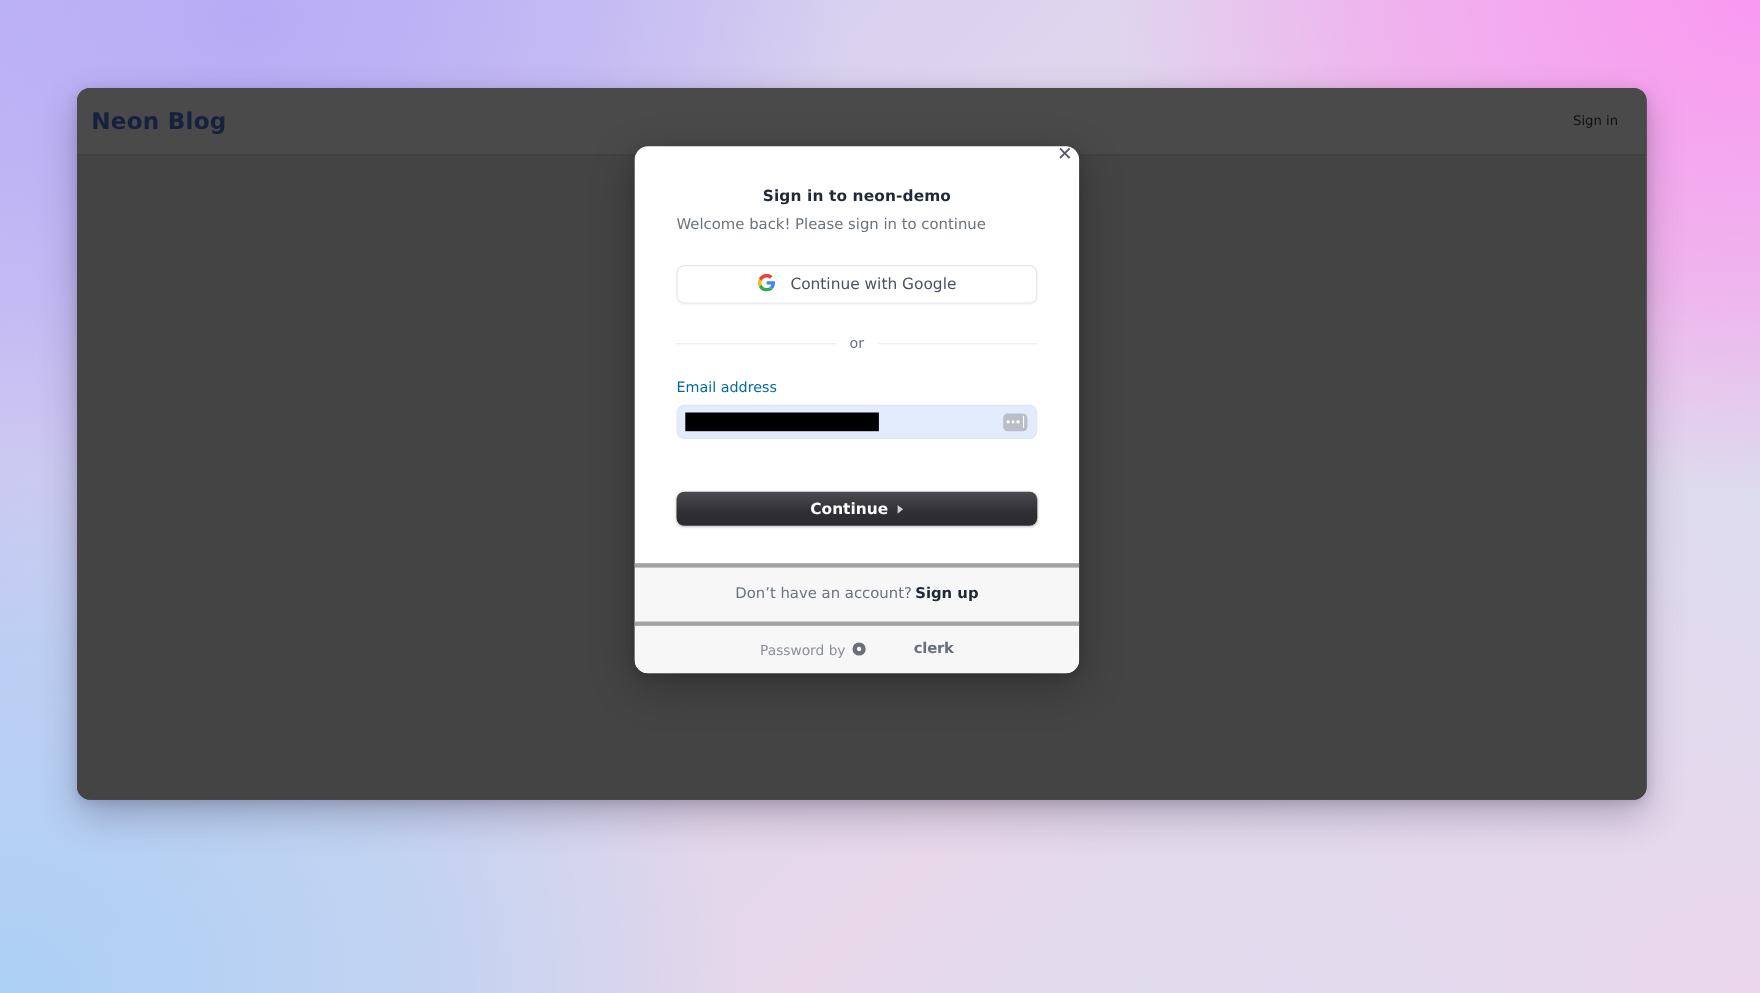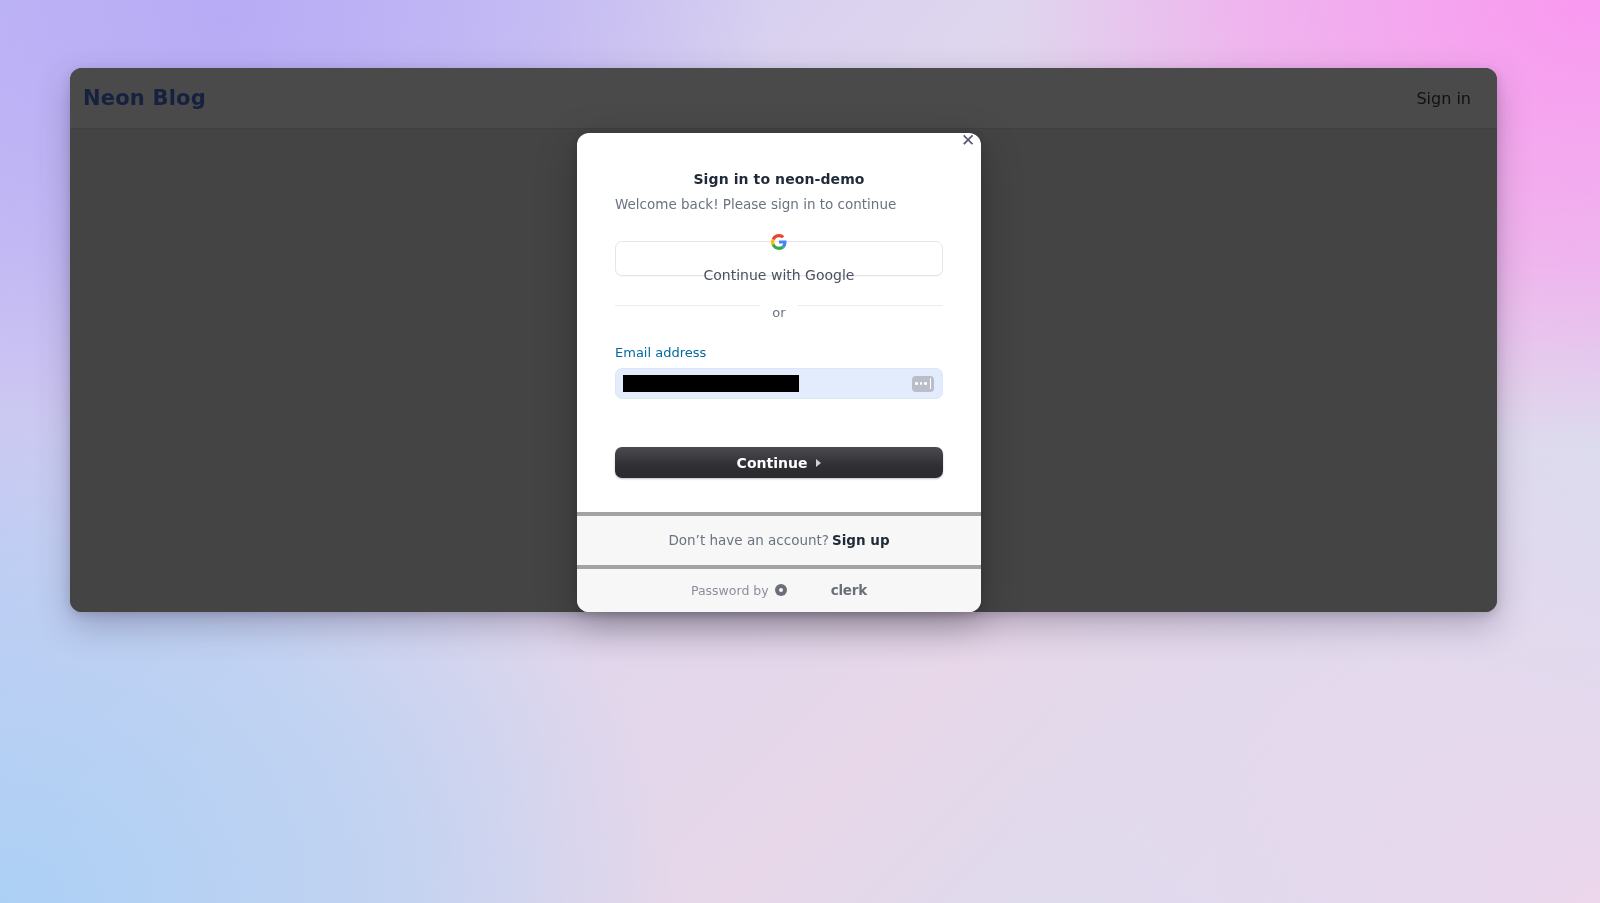--- a/index.html
+++ b/index.html
@@ -20,23 +20,23 @@
       radial-gradient(ellipse 900px 700px at 0% 100%,   rgba(171,208,245,0.98) 0%, rgba(171,208,245,0.55) 45%, rgba(171,208,245,0) 75%),
       radial-gradient(ellipse 700px 560px at 14% 2%,    rgba(183,170,246,0.95) 0%, rgba(183,170,246,0.45) 48%, rgba(183,170,246,0) 78%),
       radial-gradient(ellipse 760px 600px at 100% 100%, rgba(238,214,236,0.95) 0%, rgba(238,214,236,0.45) 48%, rgba(238,214,236,0) 80%),
       linear-gradient(135deg, #c3bdf4 0%, #ded6ee 40%, #e7d7e9 65%, #cfe0f3 100%);
   }
 
   
   #app-window {
     position: absolute;
     left: 70px;
-    top: 68px;
+    top: 80px;
     width: 1427px;
-    height: 544px;
+    height: 647px;
     background: #444444;
     border-radius: 12px;
     box-shadow: 0 14px 34px rgba(60,50,80,0.30), 0 3px 10px rgba(60,50,80,0.18);
     overflow: hidden;
   }
 
   #app-header {
     position: relative;
     height: 61px;
     background: #4a4a4a;
@@ -51,21 +51,21 @@
     font-family: "DejaVu Sans", sans-serif;
     font-size: 21px;
     font-weight: 600;
     letter-spacing: 0.2px;
     color: #16213f;
     padding-left: 0px;
   }
 
   #nav-signin {
     font-family: "DejaVu Sans", sans-serif;
-    font-size: 16px;
+    font-size: 12px;
     color: #111111;
     cursor: pointer;
   }
 
   #app-body { height: 684px; background: #444444; }
 
   
   #modal {
     position: absolute;
     left: 577px;
@@ -115,31 +115,31 @@
     justify-content: center;
     gap: 14px;
     width: 100%;
     height: 35px;
     margin-top: 29px;
     background: #ffffff;
     border: 1px solid #e6e6ea;
     border-radius: 7px;
     cursor: pointer;
     box-shadow: 0 1px 1px rgba(0,0,0,0.035);
-    flex-direction: column;
   }
   #google-btn .lbl {
     font-family: "DejaVu Sans", sans-serif;
     font-size: 14px;
     color: #4b5161;
   }
 
   
   .divider {
     display: flex;
+    align-items: center;
     gap: 12px;
     margin-top: 29px;
   }
   .divider .line { flex: 1; height: 1px; background: #ececf0; }
   .divider .or {
     font-size: 13px;
     color: #6b7280;
   }
 
   

